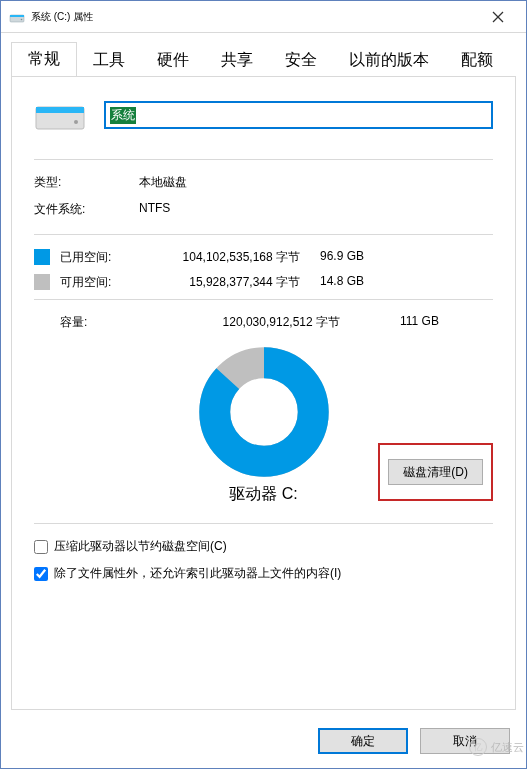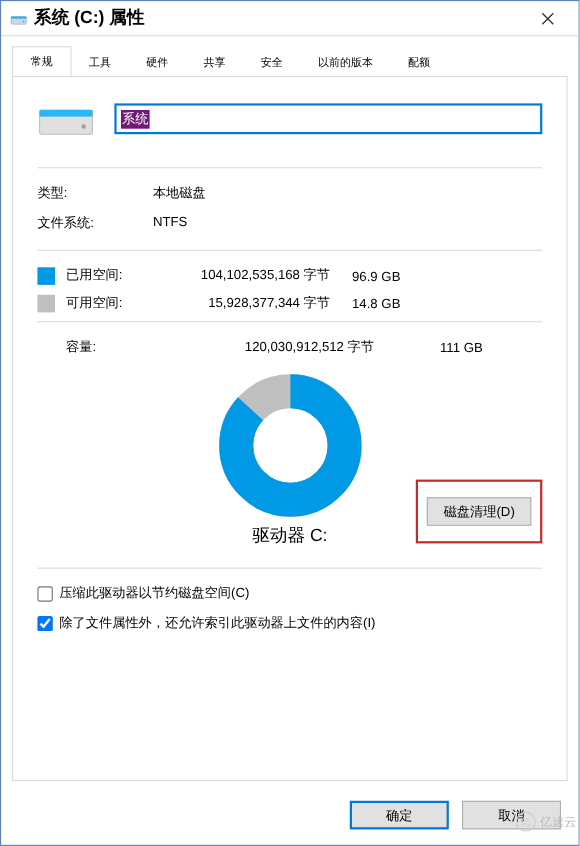--- a/index.html
+++ b/index.html
@@ -1,34 +1,34 @@
 <!DOCTYPE html>
 <html><head>
 <meta charset="utf-8">
 <style>
   * { box-sizing: border-box; margin: 0; padding: 0; }
   body { font-family: "Microsoft YaHei", "Segoe UI", Tahoma, sans-serif; font-size: 12px; background: #fff; color: #000; }
   .window { width: 527px; height: 769px; border: 1px solid #5e81bc; background: #fff; display: flex; flex-direction: column; position: relative; }
   .titlebar { height: 32px; display: flex; align-items: center; padding: 0 6px 0 8px; border-bottom: 1px solid #d9d9d9; }
   .titlebar .drive-ico { width: 16px; height: 16px; margin-right: 6px; display: flex; align-items: center; justify-content: center; }
-  .titlebar .title { flex: 1; font-size: 16px; font-weight: bold; }
+  .titlebar .title { flex: 1; font-size: 10px; }
   .titlebar .close { width: 44px; height: 30px; display: flex; align-items: center; justify-content: center; cursor: pointer; }
   .tabs-row { display: flex; align-items: flex-end; padding: 8px 10px 0 10px; }
-  .tab { padding: 6px 16px; font-size: 10px; cursor: pointer; position: relative; top: 1px; color: #000; }
+  .tab { padding: 6px 16px; font-size: 16px; cursor: pointer; position: relative; top: 1px; color: #000; }
   .tab.active { border: 1px solid #d9d9d9; border-bottom: 1px solid #fff; background: #fff; }
   .panel { flex: 1; margin: 0 10px 8px 10px; border: 1px solid #d9d9d9; padding: 18px 22px; position: relative; background: #fff; }
   .row-icon { display: flex; align-items: center; gap: 18px; margin-bottom: 24px; }
   .drive-large { width: 52px; height: 40px; display: flex; align-items: center; justify-content: center; }
   .name-input { flex: 1; height: 28px; border: 2px solid #0078d7; padding: 2px 4px; font-size: 12px; display: flex; align-items: center; }
-  .name-input span { background: #701a75; color: #fff; padding: 0 1px; }
+  .name-input span { background: #15803d; color: #fff; padding: 0 1px; }
   hr.sep { border: none; border-top: 1px solid #d9d9d9; margin: 4px 0 14px 0; }
   .kv { display: flex; margin-bottom: 10px; }
   .kv .k { width: 105px; }
   .kv .v { }
-  .usage { display: flex; align-items: center; margin-bottom: 8px; }
+  .usage { display: flex; align-items: flex-start; margin-bottom: 8px; }
   .sw { width: 16px; height: 16px; margin-right: 10px; }
   .sw.used { background: #0099e5; }
   .sw.free { background: #bfbfbf; }
   .usage .lbl { width: 80px; }
   .usage .bytes { width: 180px; text-align: right; padding-right: 20px; }
   .usage .hr { width: 60px; text-align: left; }
   .chart-area { display: flex; align-items: flex-end; justify-content: center; position: relative; height: 170px; margin-top: 6px; }
   .donut { width: 130px; height: 130px; position: absolute; left: 50%; top: 8px; transform: translateX(-50%); }
   .donut svg { width: 130px; height: 130px; transform: rotate(-90deg); }
   .drv-label { position: absolute; left: 50%; transform: translateX(-50%); bottom: 4px; font-size: 16px; }

